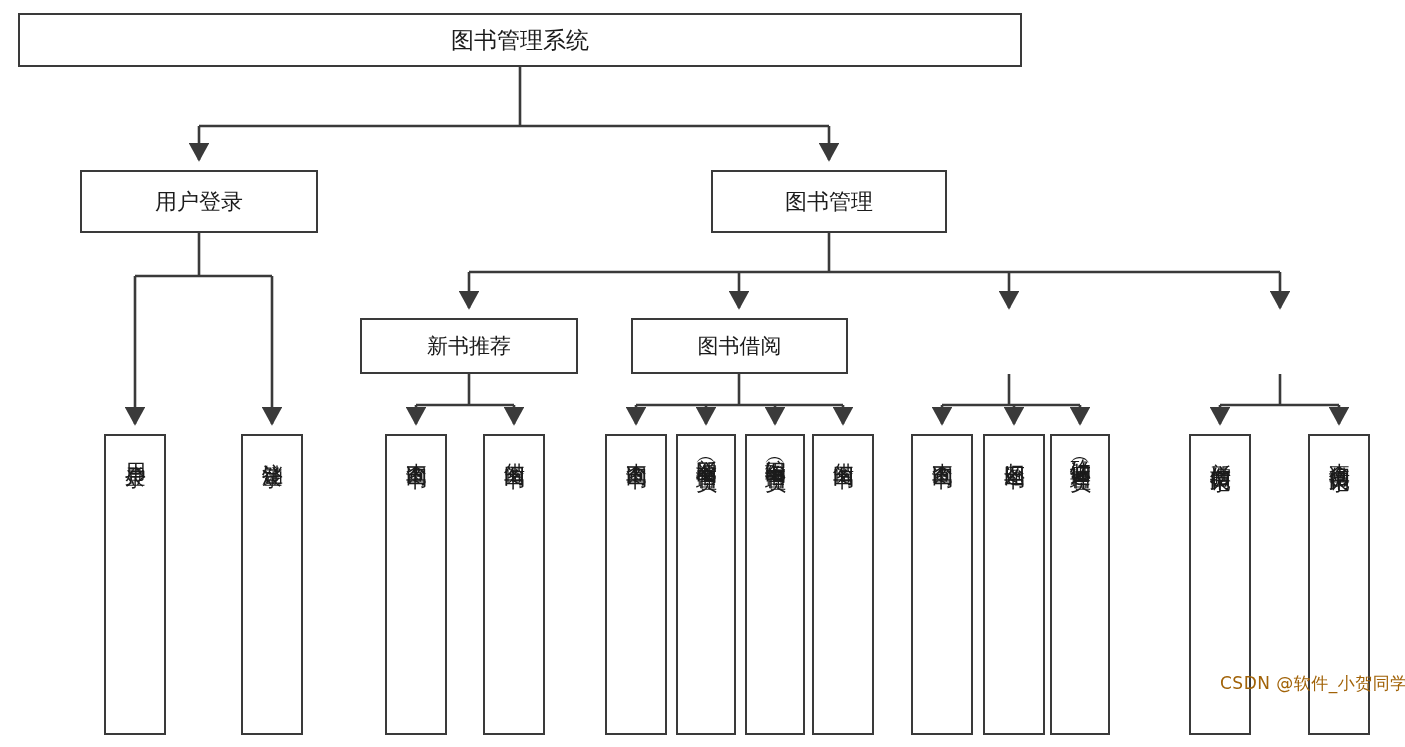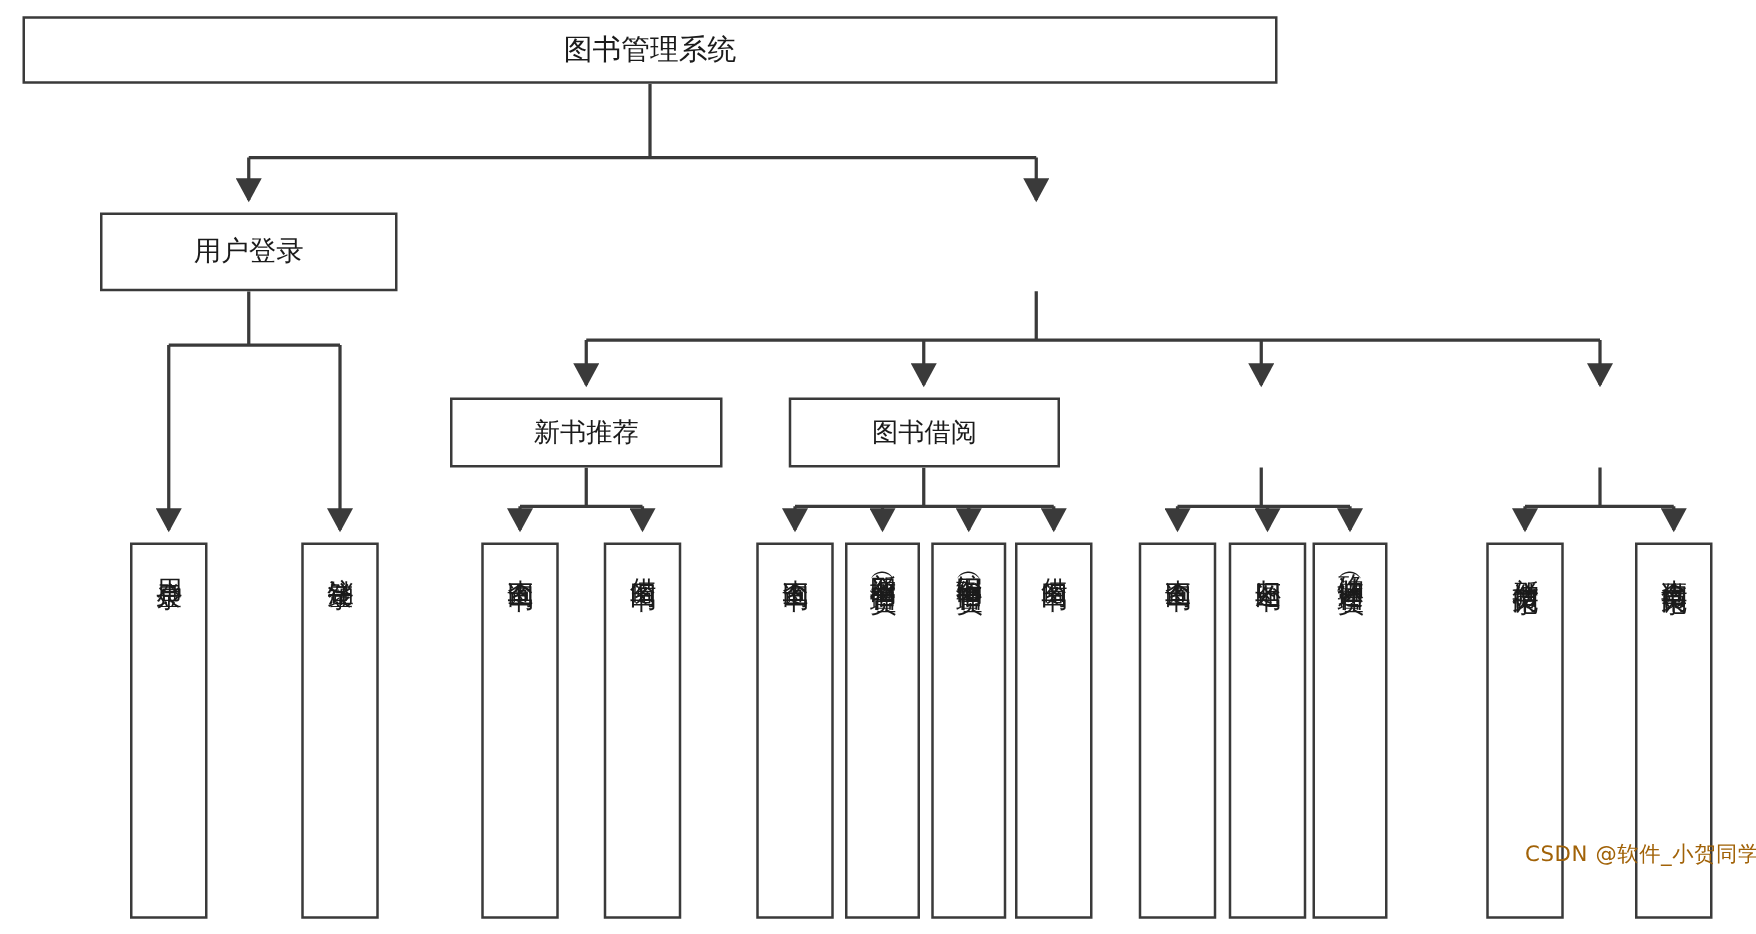--- a/index.html
+++ b/index.html
@@ -125,20 +125,23 @@
     </g>
   </svg>
 
   <div class="node root" id="node-root" style="left: 18px; top: 13px; width: 1004px; height: 54px; border-color: rgb(58, 58, 58); color: rgb(27, 27, 27);">
     <span class="node-label">图书管理系统</span>
   </div>
 
   <div class="node lvl2" id="node-lvl2-0" style="left: 80px; top: 170px; width: 238px; height: 63px; border-color: rgb(58, 58, 58); color: rgb(27, 27, 27);">
     <span class="node-label">用户登录</span>
   </div>
+  <div class="node lvl2" id="node-lvl2-1" style="left: 711px; top: 170px; width: 236px; height: 63px; border-color: rgb(58, 58, 58); color: rgb(27, 27, 27);">
+    <span class="node-label">图书管理</span>
+  </div>
 
   <div class="node lvl3" id="node-lvl3-0" style="left: 360px; top: 318px; width: 218px; height: 56px; border-color: rgb(58, 58, 58); color: rgb(27, 27, 27);">
     <span class="node-label">新书推荐</span>
   </div>
   <div class="node lvl3" id="node-lvl3-1" style="left: 631px; top: 318px; width: 217px; height: 56px; border-color: rgb(58, 58, 58); color: rgb(27, 27, 27);">
     <span class="node-label">图书借阅</span>
   </div>
 
   <div class="node leaf" id="node-leaf-0" style="left: 104px; top: 434px; width: 62px; height: 301px; border-color: rgb(58, 58, 58); color: rgb(27, 27, 27);">
     <span class="node-label">用户登录</span>

